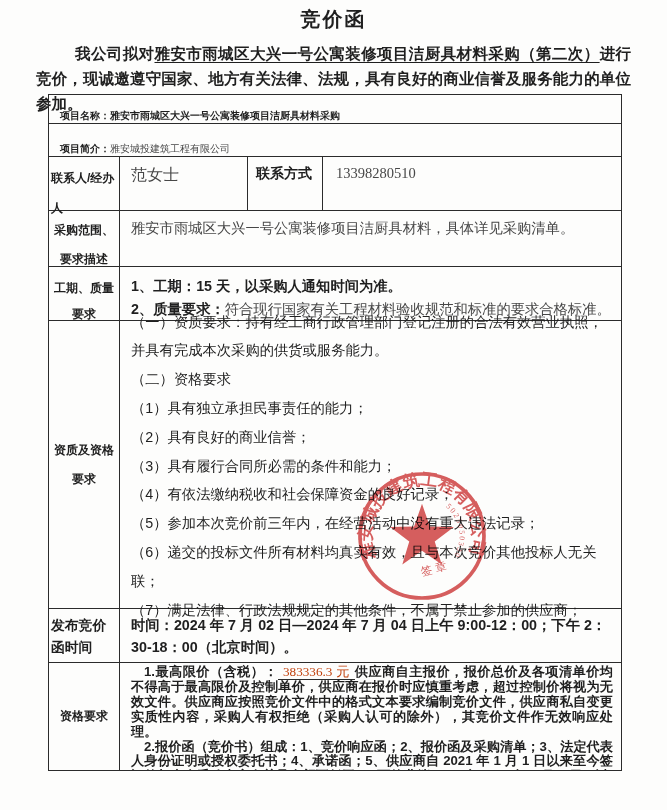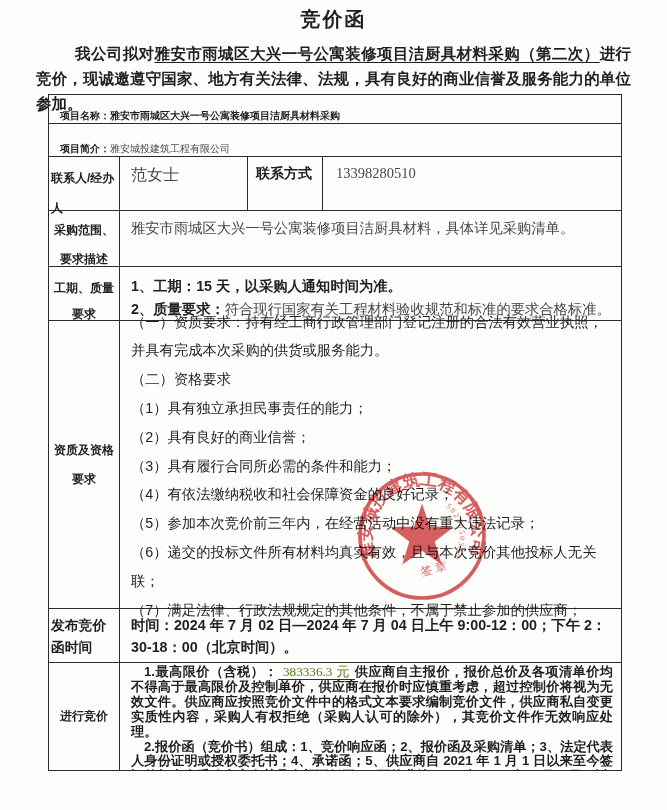--- a/index.html
+++ b/index.html
@@ -64,21 +64,21 @@
 
   .cnt-top   { padding-top:8px; }
   .cnt-q     { padding-top:8px; line-height:23px; }
   .cnt-qual  { line-height:28.8px; padding-top:3px; font-size:14.3px; }
   .cnt-pub   { padding-top:5px; line-height:22px; font-weight:bold; }
   .cnt-quote { padding-top:2px; line-height:14.9px; font-size:13.2px;
                font-weight:bold; overflow:hidden; text-align:justify; }
   .cnt-quote p { margin:0; text-indent:13px; }
   .price {
     font-family:"Liberation Serif", serif; font-weight:normal;
-    border-bottom:1px solid #2b2b2b; padding:0 5px; color:#4d7c0f;
+    border-bottom:1px solid #2b2b2b; padding:0 5px; color:#c2410c;
   }
 
   .stamp {
     position:absolute; left:355px; top:469px; width:134px; height:134px;
     opacity:.82; mix-blend-mode:multiply; pointer-events:none;
   }
 </style>
 </head>
 <body>
 
@@ -137,21 +137,21 @@
       <div>（7）满足法律、行政法规规定的其他条件，不属于禁止参加的供应商；</div>
     </div>
   </div>
 
   <div class="row h-r8">
     <div class="lblcell lbl-pub">发布竞价函时间</div>
     <div class="content cnt-pub">时间：2024 年 7 月 02 日—2024 年 7 月 04 日上午 9:00-12：00；下午 2：30-18：00（北京时间）。</div>
   </div>
 
   <div class="row h-r9">
-    <div class="lblcell">进行竞价</div>
+    <div class="lblcell">资格要求</div>
     <div class="content cnt-quote">
       <p><span>1.最高限价（含税）：</span><span class="price">383336.3 元</span><span>供应商自主报价，报价总价及各项清单价均不得高于最高限价及控制单价，供应商在报价时应慎重考虑，超过控制价将视为无效文件。供应商应按照竞价文件中的格式文本要求编制竞价文件，供应商私自变更实质性内容，采购人有权拒绝（采购人认可的除外），其竞价文件作无效响应处理。</span></p>
       <p>2.报价函（竞价书）组成：1、竞价响应函；2、报价函及采购清单；3、法定代表人身份证明或授权委托书；4、承诺函；5、供应商自 2021 年 1 月 1 日以来至今签订的与本次采购内容有关且金额不低于 27 万的业绩（1、含 2021 年 1 月 1 日，以</p>
     </div>
   </div>
 
 </div>
 
 <svg class="stamp" viewBox="0 0 200 200">
   <defs>

